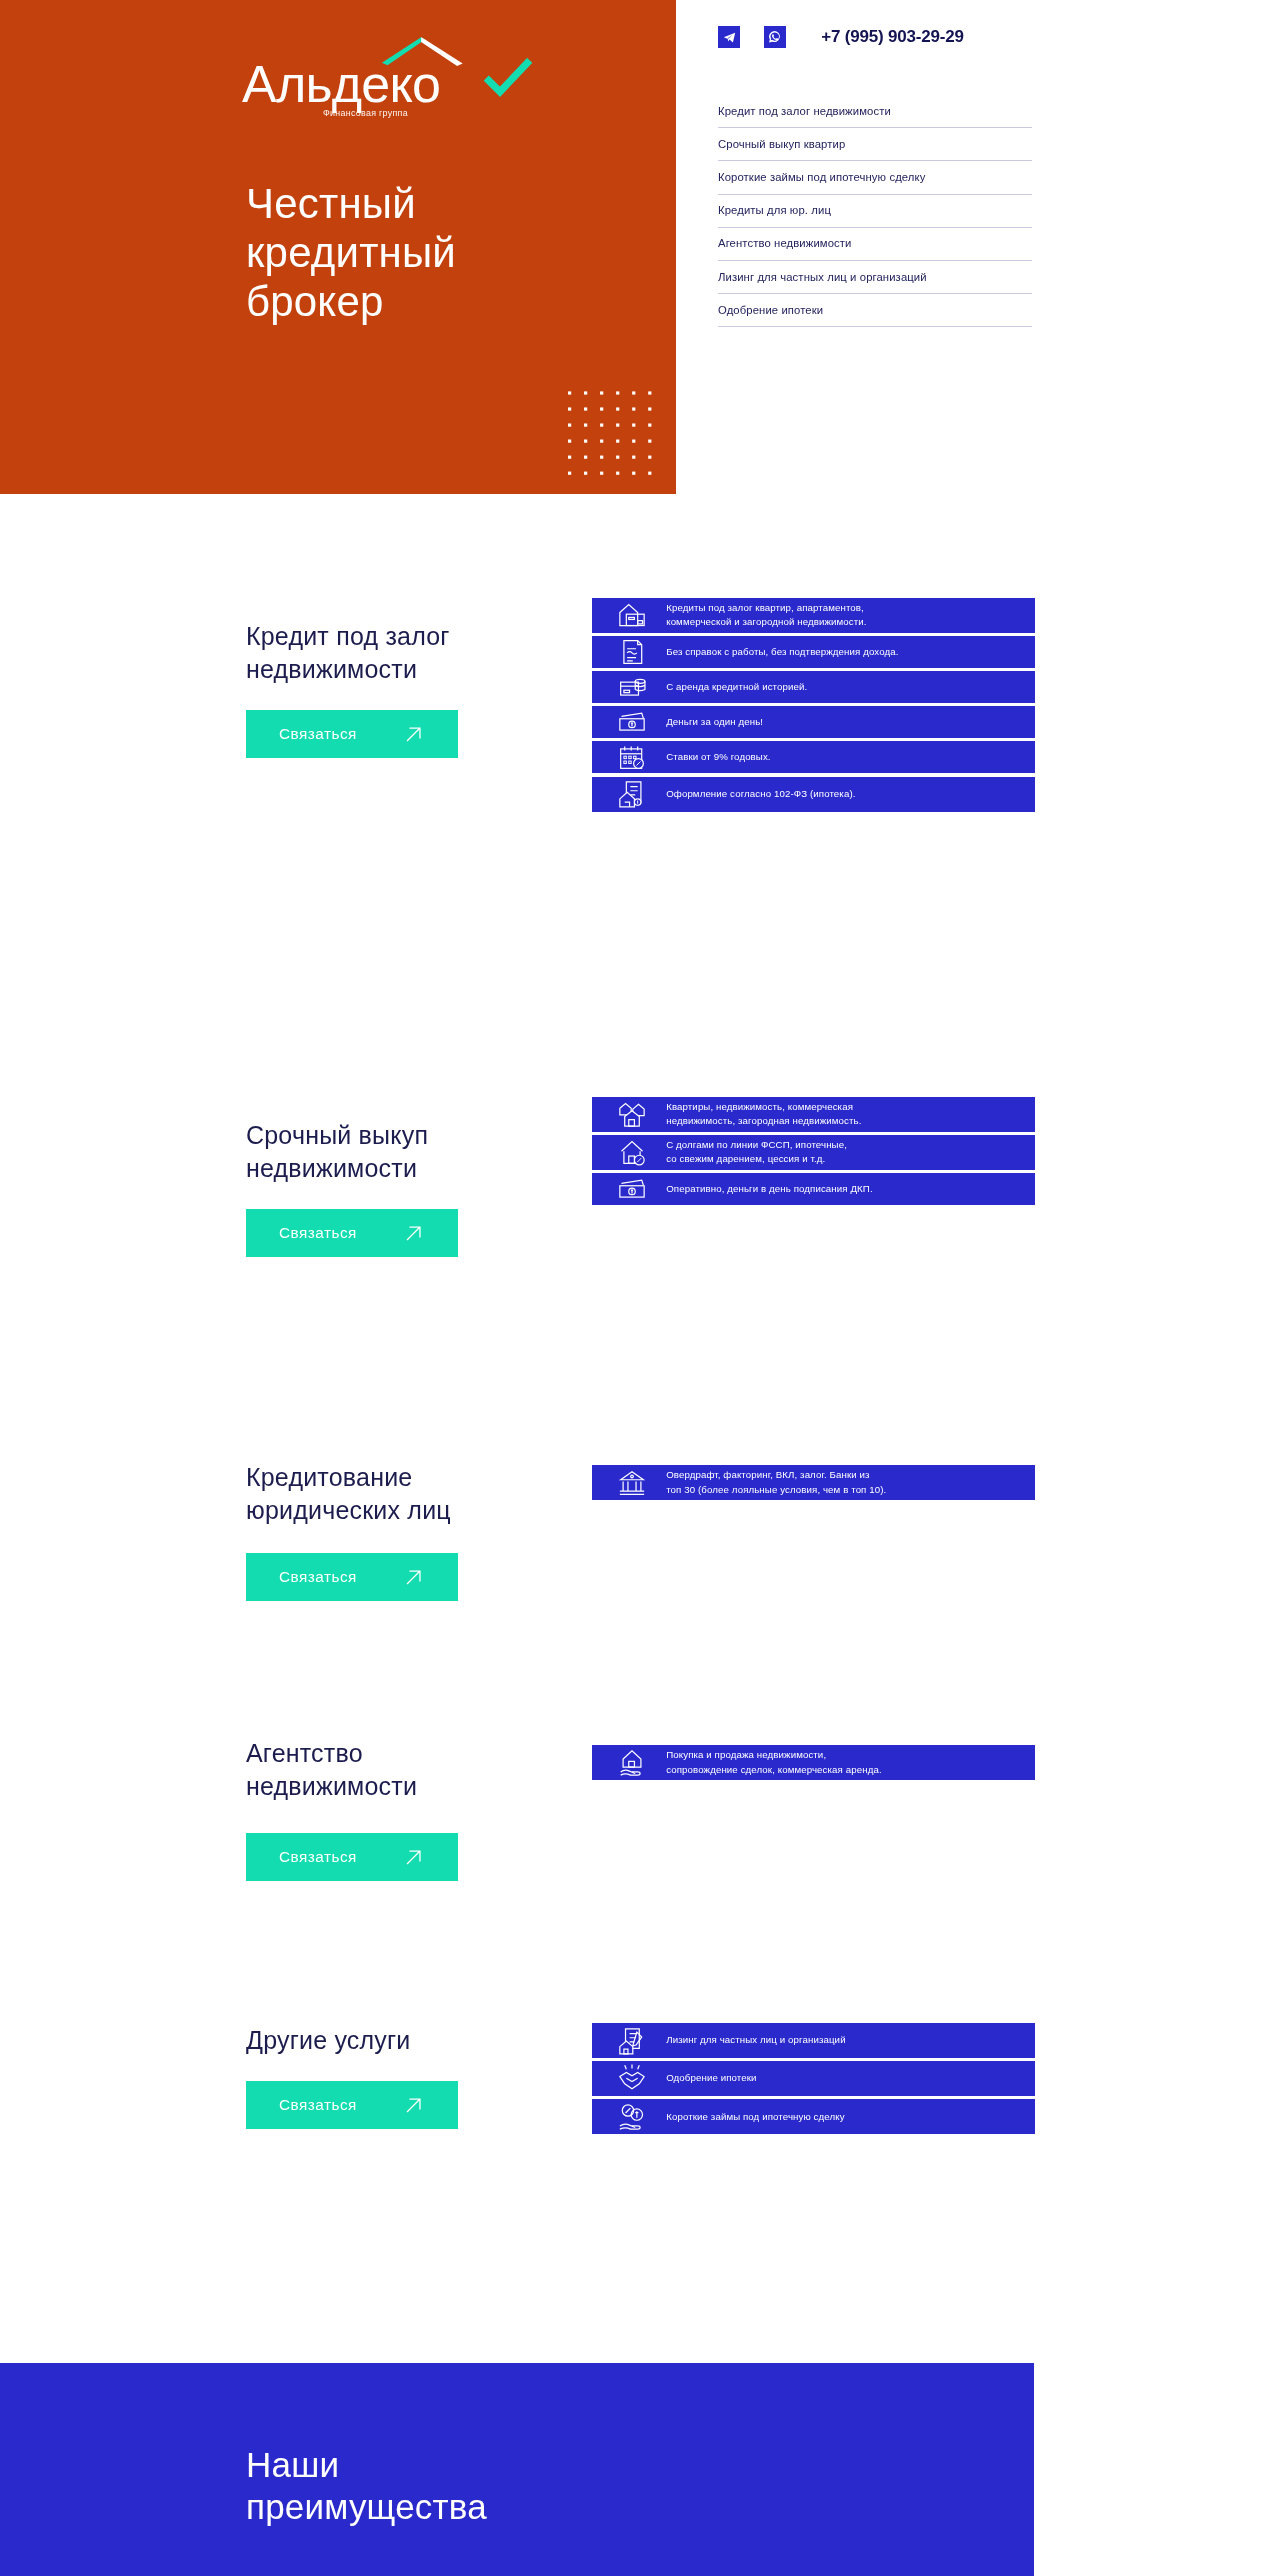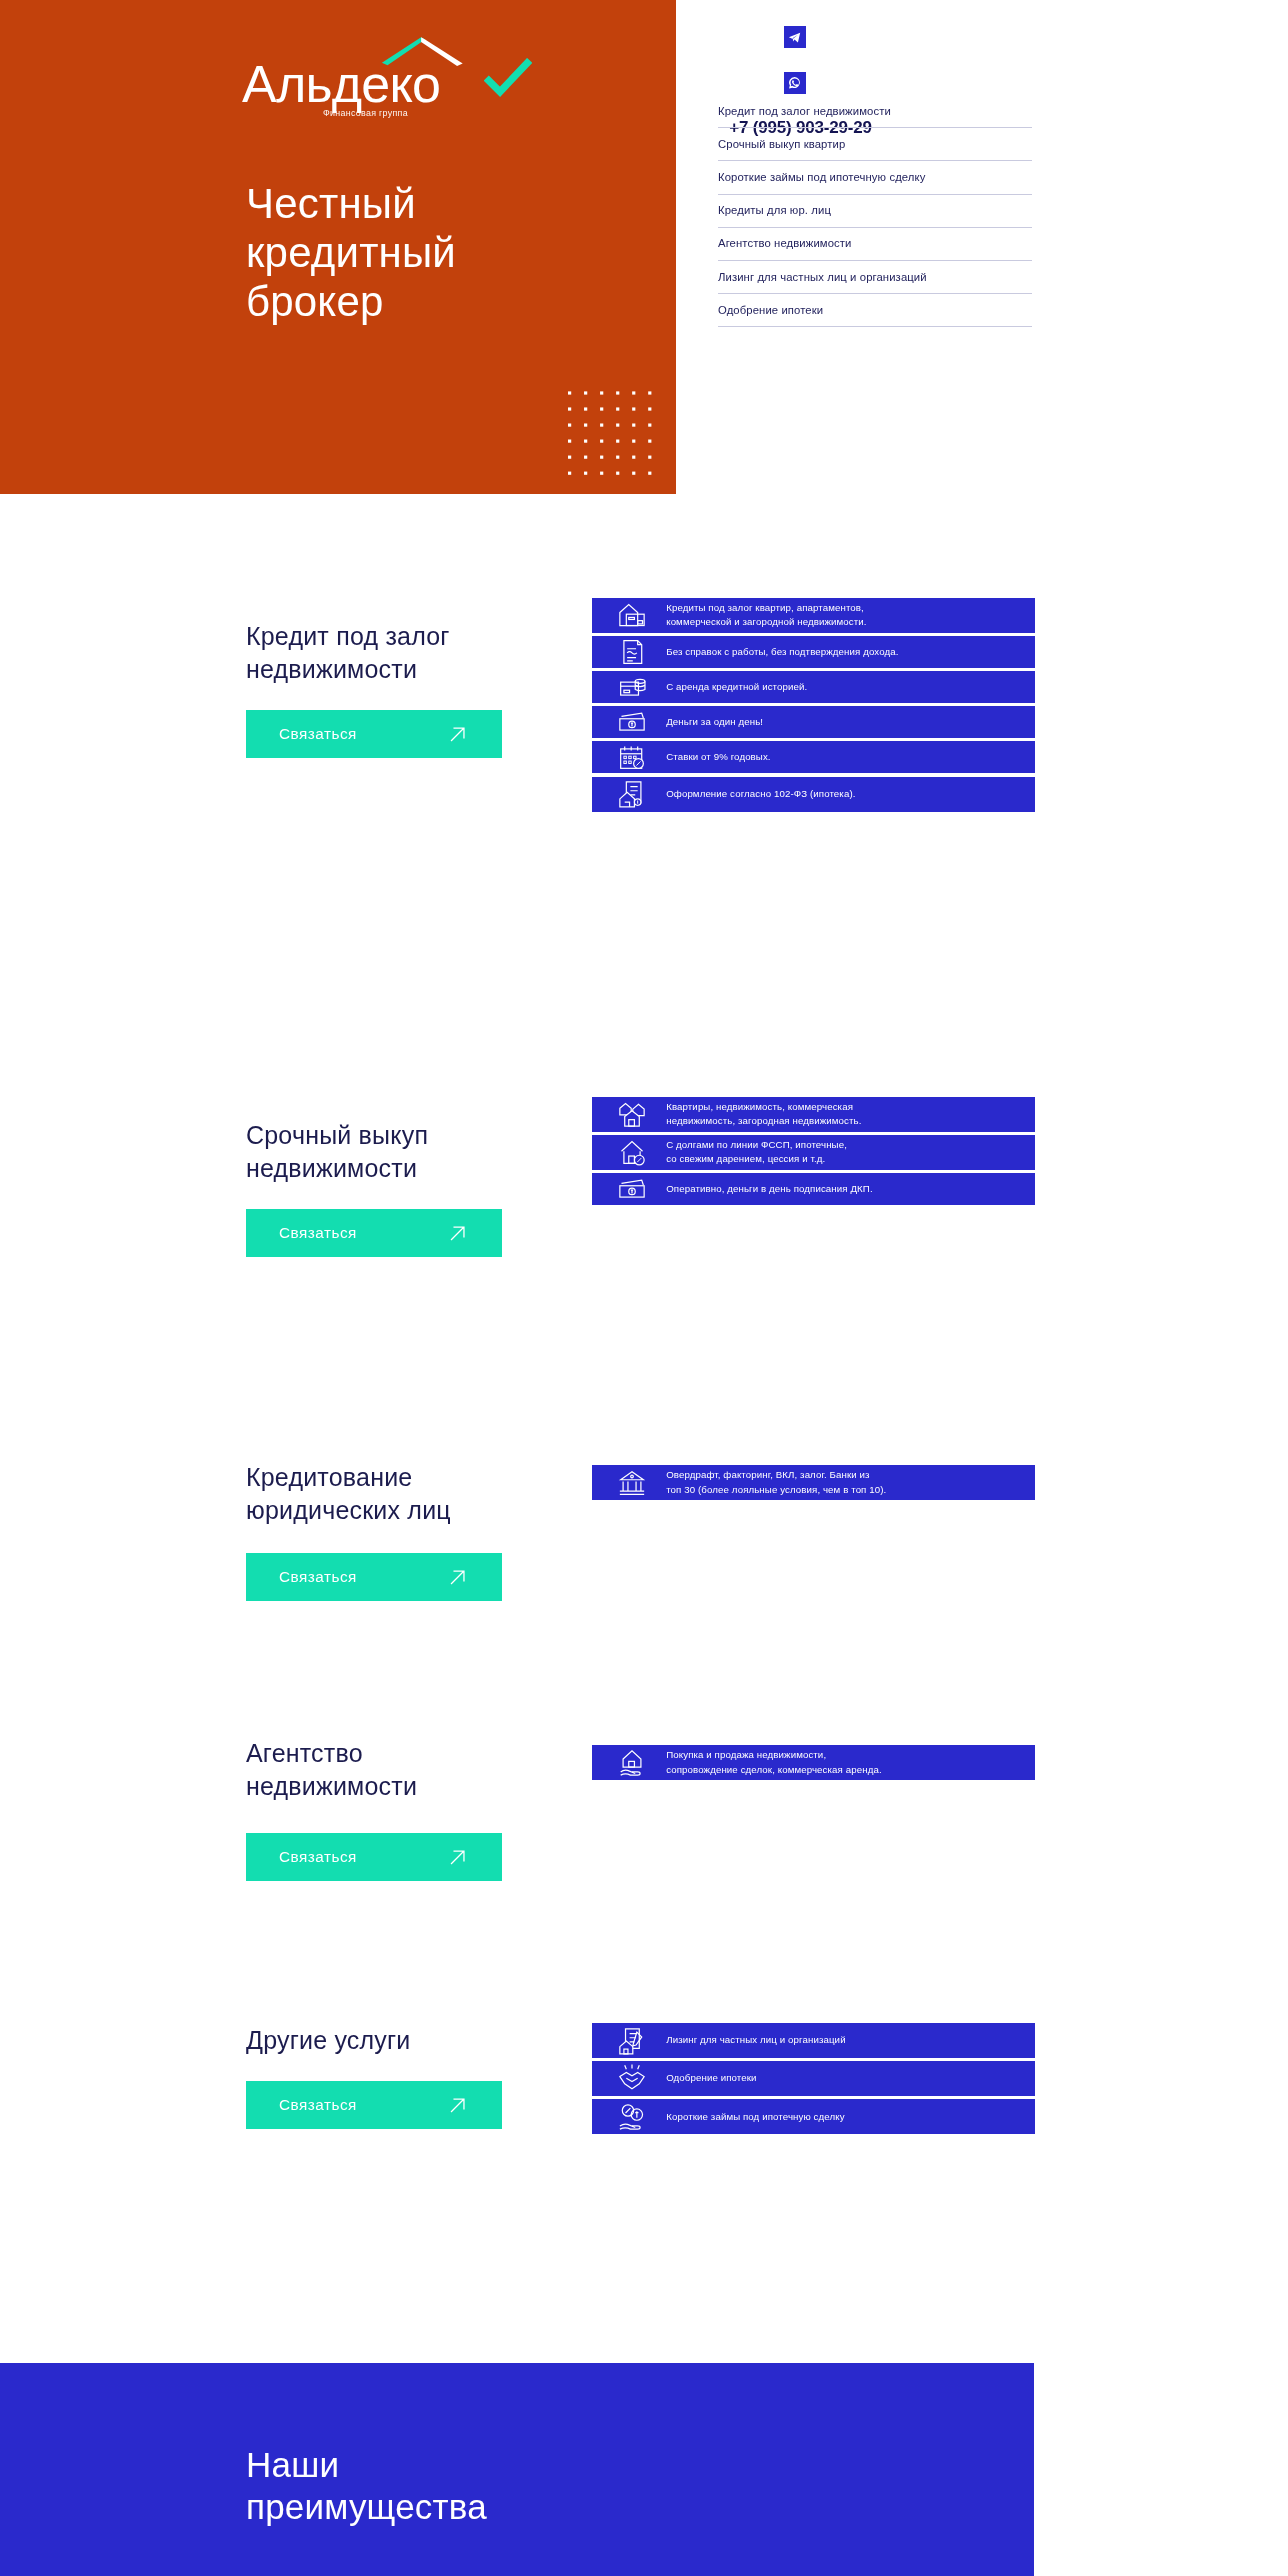--- a/index.html
+++ b/index.html
@@ -36,21 +36,21 @@
     color: #ffffff; font-size: 42px; line-height: 1.17;
     font-weight: 300; letter-spacing: 0.2px;
   }
   .hero-title div { white-space: nowrap; }
   .dots {
     position: absolute; left: 568px; top: 391px; width: 85px; height: 89px;
   }
 
   
   .topnav { position: absolute; left: 692px; top: 0; width: 596px; height: 494px; background:#fff; }
-  .contact-row { position:absolute; left: 26px; top: 26px; display:flex; align-items:center; gap:24px;flex-direction:column; }
+  .contact-row { position:absolute; left: 26px; top: 26px; display:flex; align-items:center; gap:24px; }
   .msg-ico { width: 22px; height: 22px; background:#2A29CC; display:flex; align-items:center; justify-content:center; }
   .phone {
     margin-left: 11.3px; font-size: 17px; font-weight: 700; color:#141452;
     letter-spacing: -0.2px; white-space:nowrap;
   }
   .navlist { position:absolute; left: 26px; top: 95px; width: 314px; }
   .navitem {
     font-size: 11.3px; color:#23235E; padding: 9.7px 0 10.5px 0;
     border-bottom: 0.8px solid #C9CADF; white-space: nowrap; letter-spacing:0.1px;
   }
@@ -59,21 +59,21 @@
   
   .section { position: absolute; left: 0; width: 1288px; }
   .sec-title {
     position: absolute; left: 246px; width: 338px;
     font-size: 25px; font-weight: 300; color:#1C1C4E; line-height: 1.32;
     letter-spacing: 0.2px;
   }
   .sec-title div { white-space: nowrap; }
   .btn-contact {
     position: absolute; left: 246px;
-    width: 256px; height: 48px; background:#13DDB0;
+    width: 212px; height: 48px; background:#13DDB0;
     display:flex; align-items:center; border:none; cursor:pointer;
   }
   .btn-contact .lbl {
     margin-left: 33px; font-size: 15.3px; color:#ffffff; font-weight:300; letter-spacing:0.5px;
   }
   .btn-contact .arw { margin-left: auto; margin-right: 34px; }
   .cards { position:absolute; left: 592px; width: 443px; }
   .card {
     background:#2A29CC; width:443px; display:flex; align-items:center;
     margin-bottom: 3.2px; padding: 0 0 0 22.5px;

